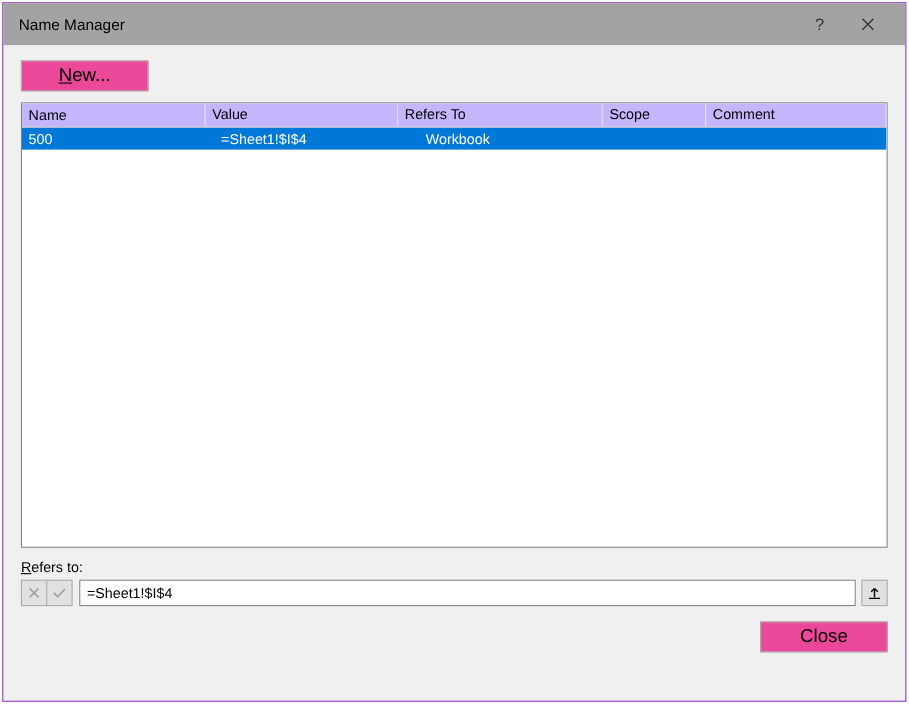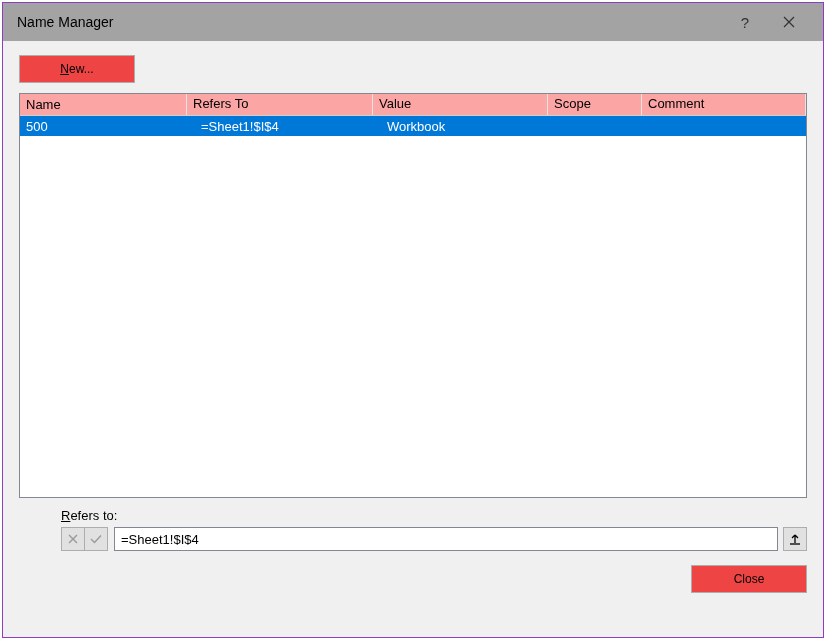--- a/index.html
+++ b/index.html
@@ -43,23 +43,23 @@
     }
     .toolbar {
       padding: 14px 16px 10px 16px;
       display: flex;
       gap: 24px;
     }
     .btn {
       min-width: 116px;
       height: 28px;
       border: 1px solid #adadad;
-      background: #ef4444;
+      background: #ec4899;
       font-family: inherit;
-      font-size: 12px;
+      font-size: 17px;
       cursor: pointer;
       display: inline-flex;
       align-items: center;
       justify-content: center;
     }
     .toolbar .spacer { flex: 1; }
     .filter-caret {
       margin-left: 5px;
       display: inline-block;
     }
@@ -68,21 +68,21 @@
       border: 1px solid #828790;
       background: #fff;
       height: 405px;
       display: flex;
       flex-direction: column;
       overflow: hidden;
     }
     .list-header {
       display: flex;
       height: 22px;
-      background: #fca5a5;
+      background: #c4b5fd;
       border-bottom: 1px solid #d0d0d0;
     }
     .list-header .col {
       padding: 2px 6px;
       border-right: 1px solid #e5e5e5;
       font-size: 13px;
       white-space: nowrap;
       overflow: hidden;
     }
     .list-body {
@@ -110,21 +110,20 @@
     .col-scope, .cell-scope { width: 94px; }
     .col-comment, .cell-comment { flex: 1; }
     .table-icon-svg {
       width: 16px;
       height: 14px;
       margin-right: 3px;
       flex-shrink: 0;
     }
     .refers-section {
       padding: 10px 16px 0 16px;
-      margin-left: 42px;
     }
     .refers-label {
       font-size: 13px;
       margin-bottom: 4px;
     }
     .refers-row {
       display: flex;
       align-items: stretch;
       gap: 6px;
     }
@@ -184,22 +183,22 @@
   <div class="toolbar">
     <button class="btn">
         <span><span class="ul">N</span><span>ew...</span></span>
       </button>
     <div class="spacer"></div>
   </div>
 
   <div class="list-container">
     <div class="list-header">
       <div class="col col-name">Name</div>
+      <div class="col col-value">Value</div>
       <div class="col col-refers">Refers To</div>
-      <div class="col col-value">Value</div>
       <div class="col col-scope">Scope</div>
       <div class="col col-comment">Comment</div>
     </div>
     <div class="list-body">
       <div class="list-row selected">
         <div class="cell cell-value">500</div>
         <div class="cell cell-refers">=Sheet1!$I$4</div>
         <div class="cell cell-scope">Workbook</div>
         <div class="cell cell-comment"></div>
       </div>

